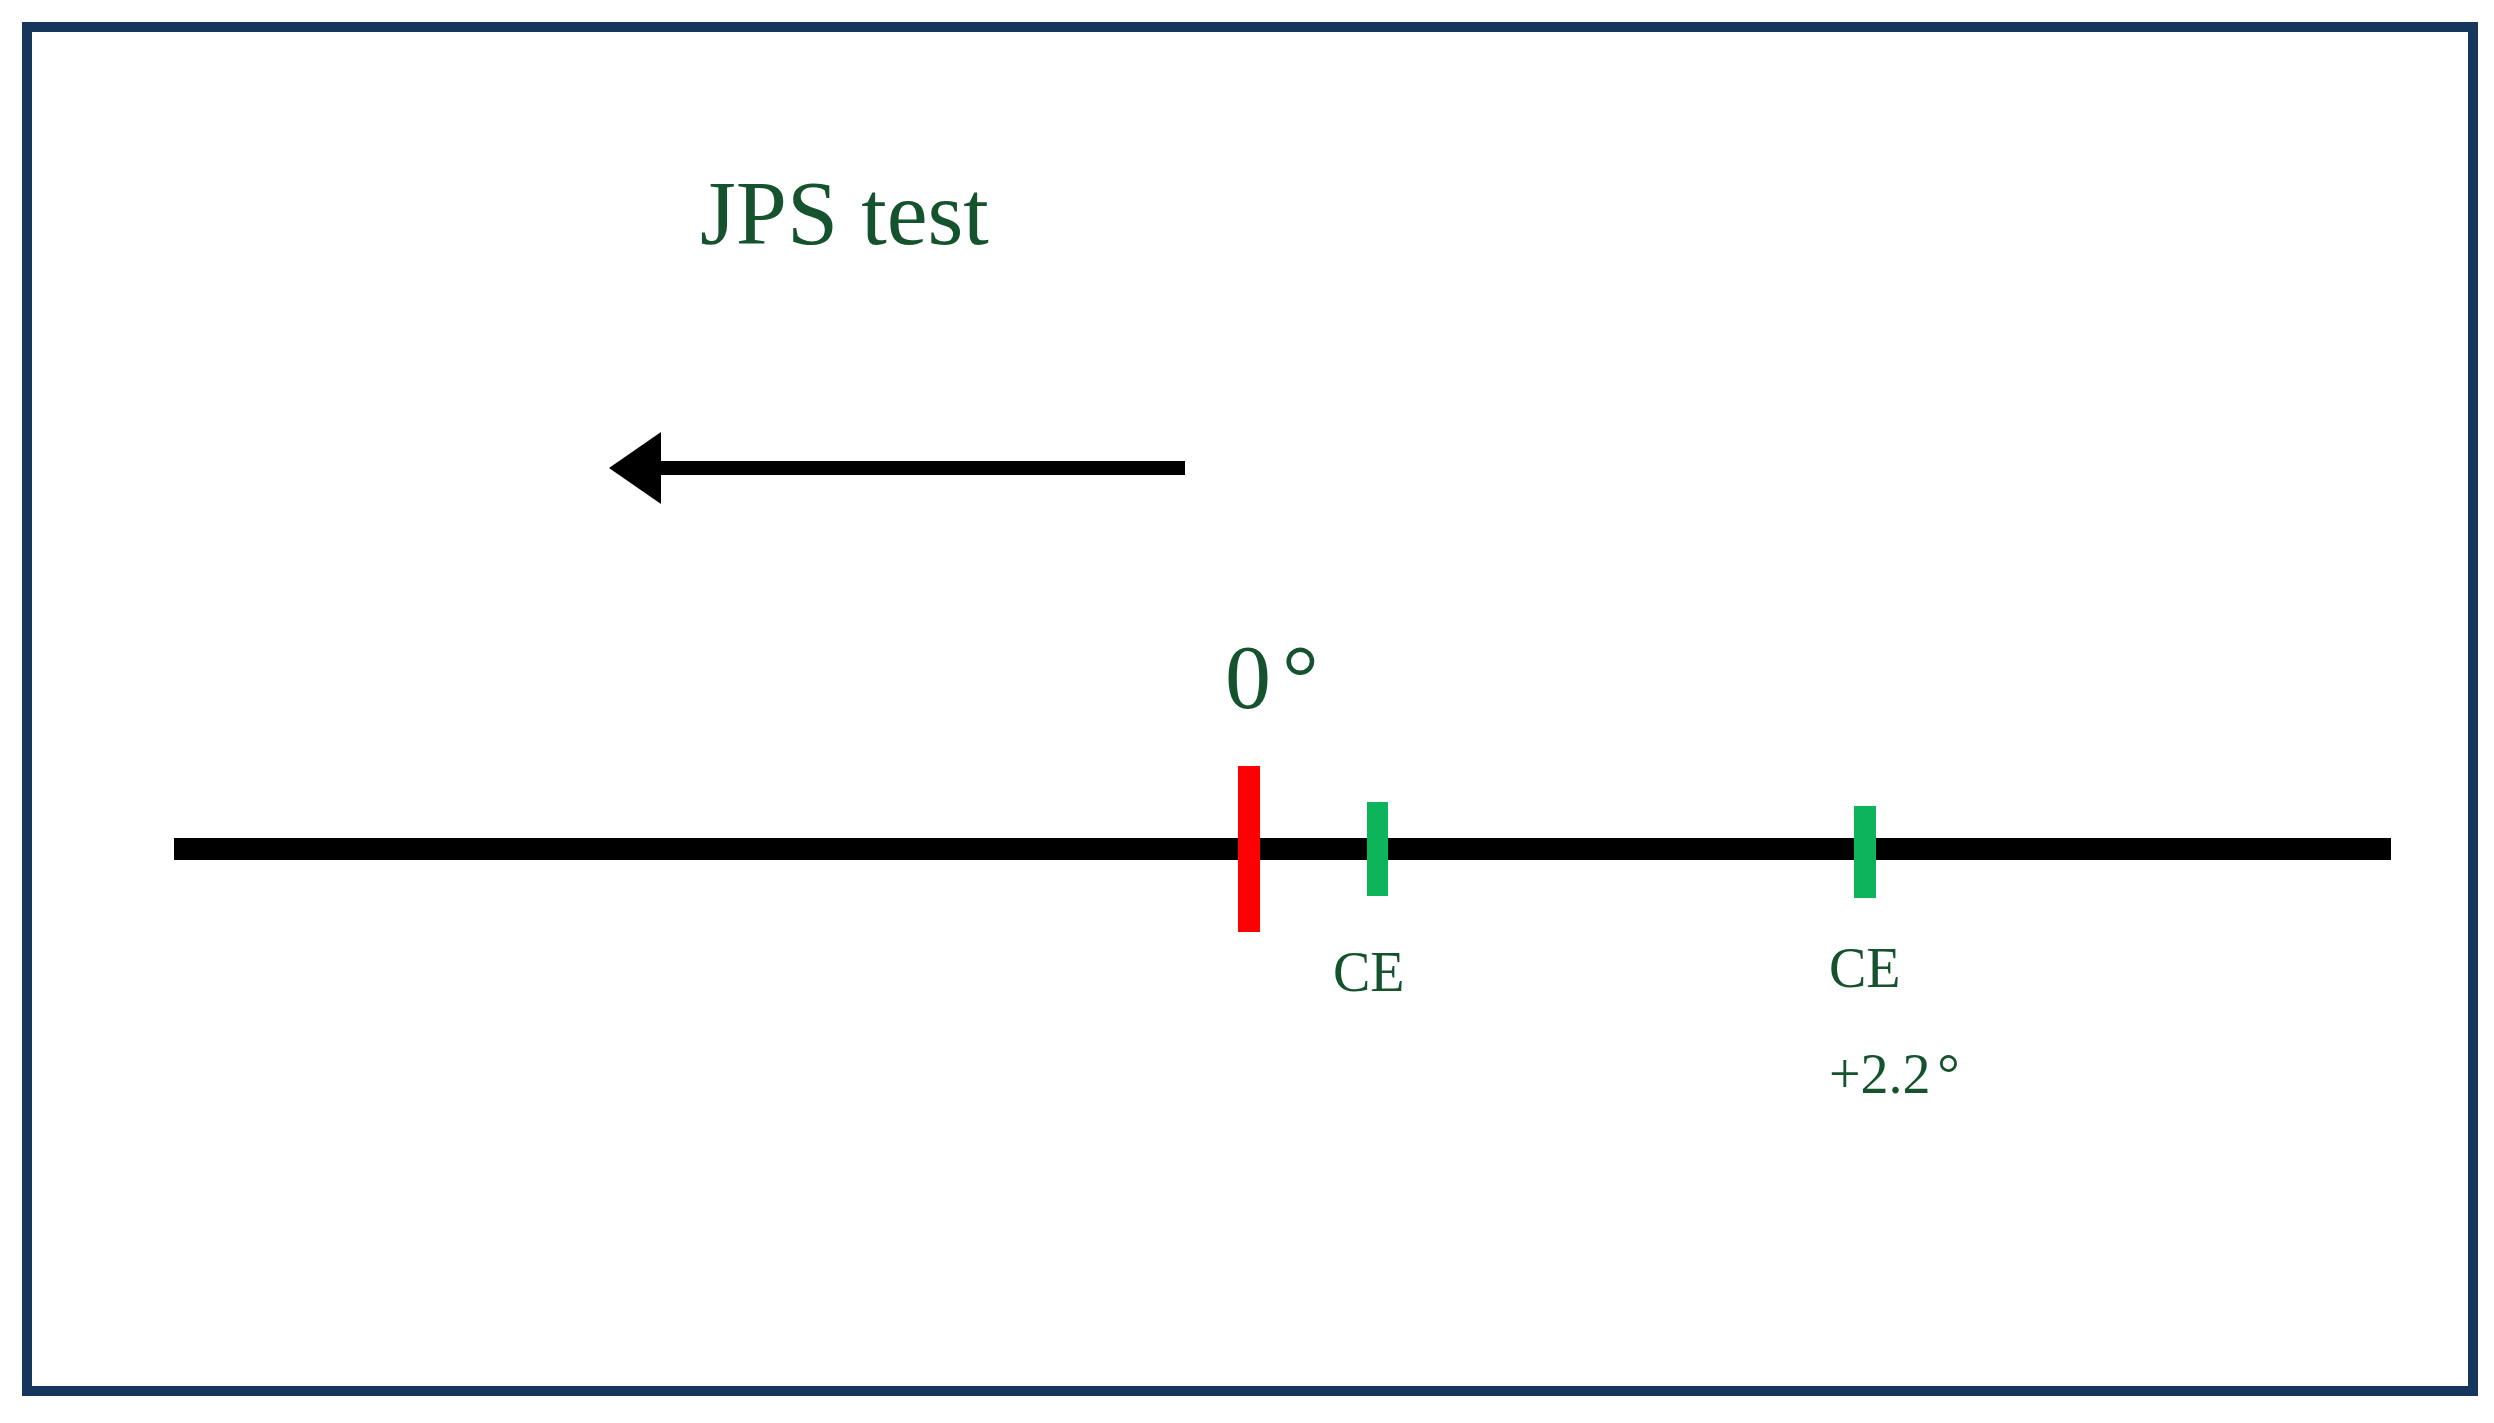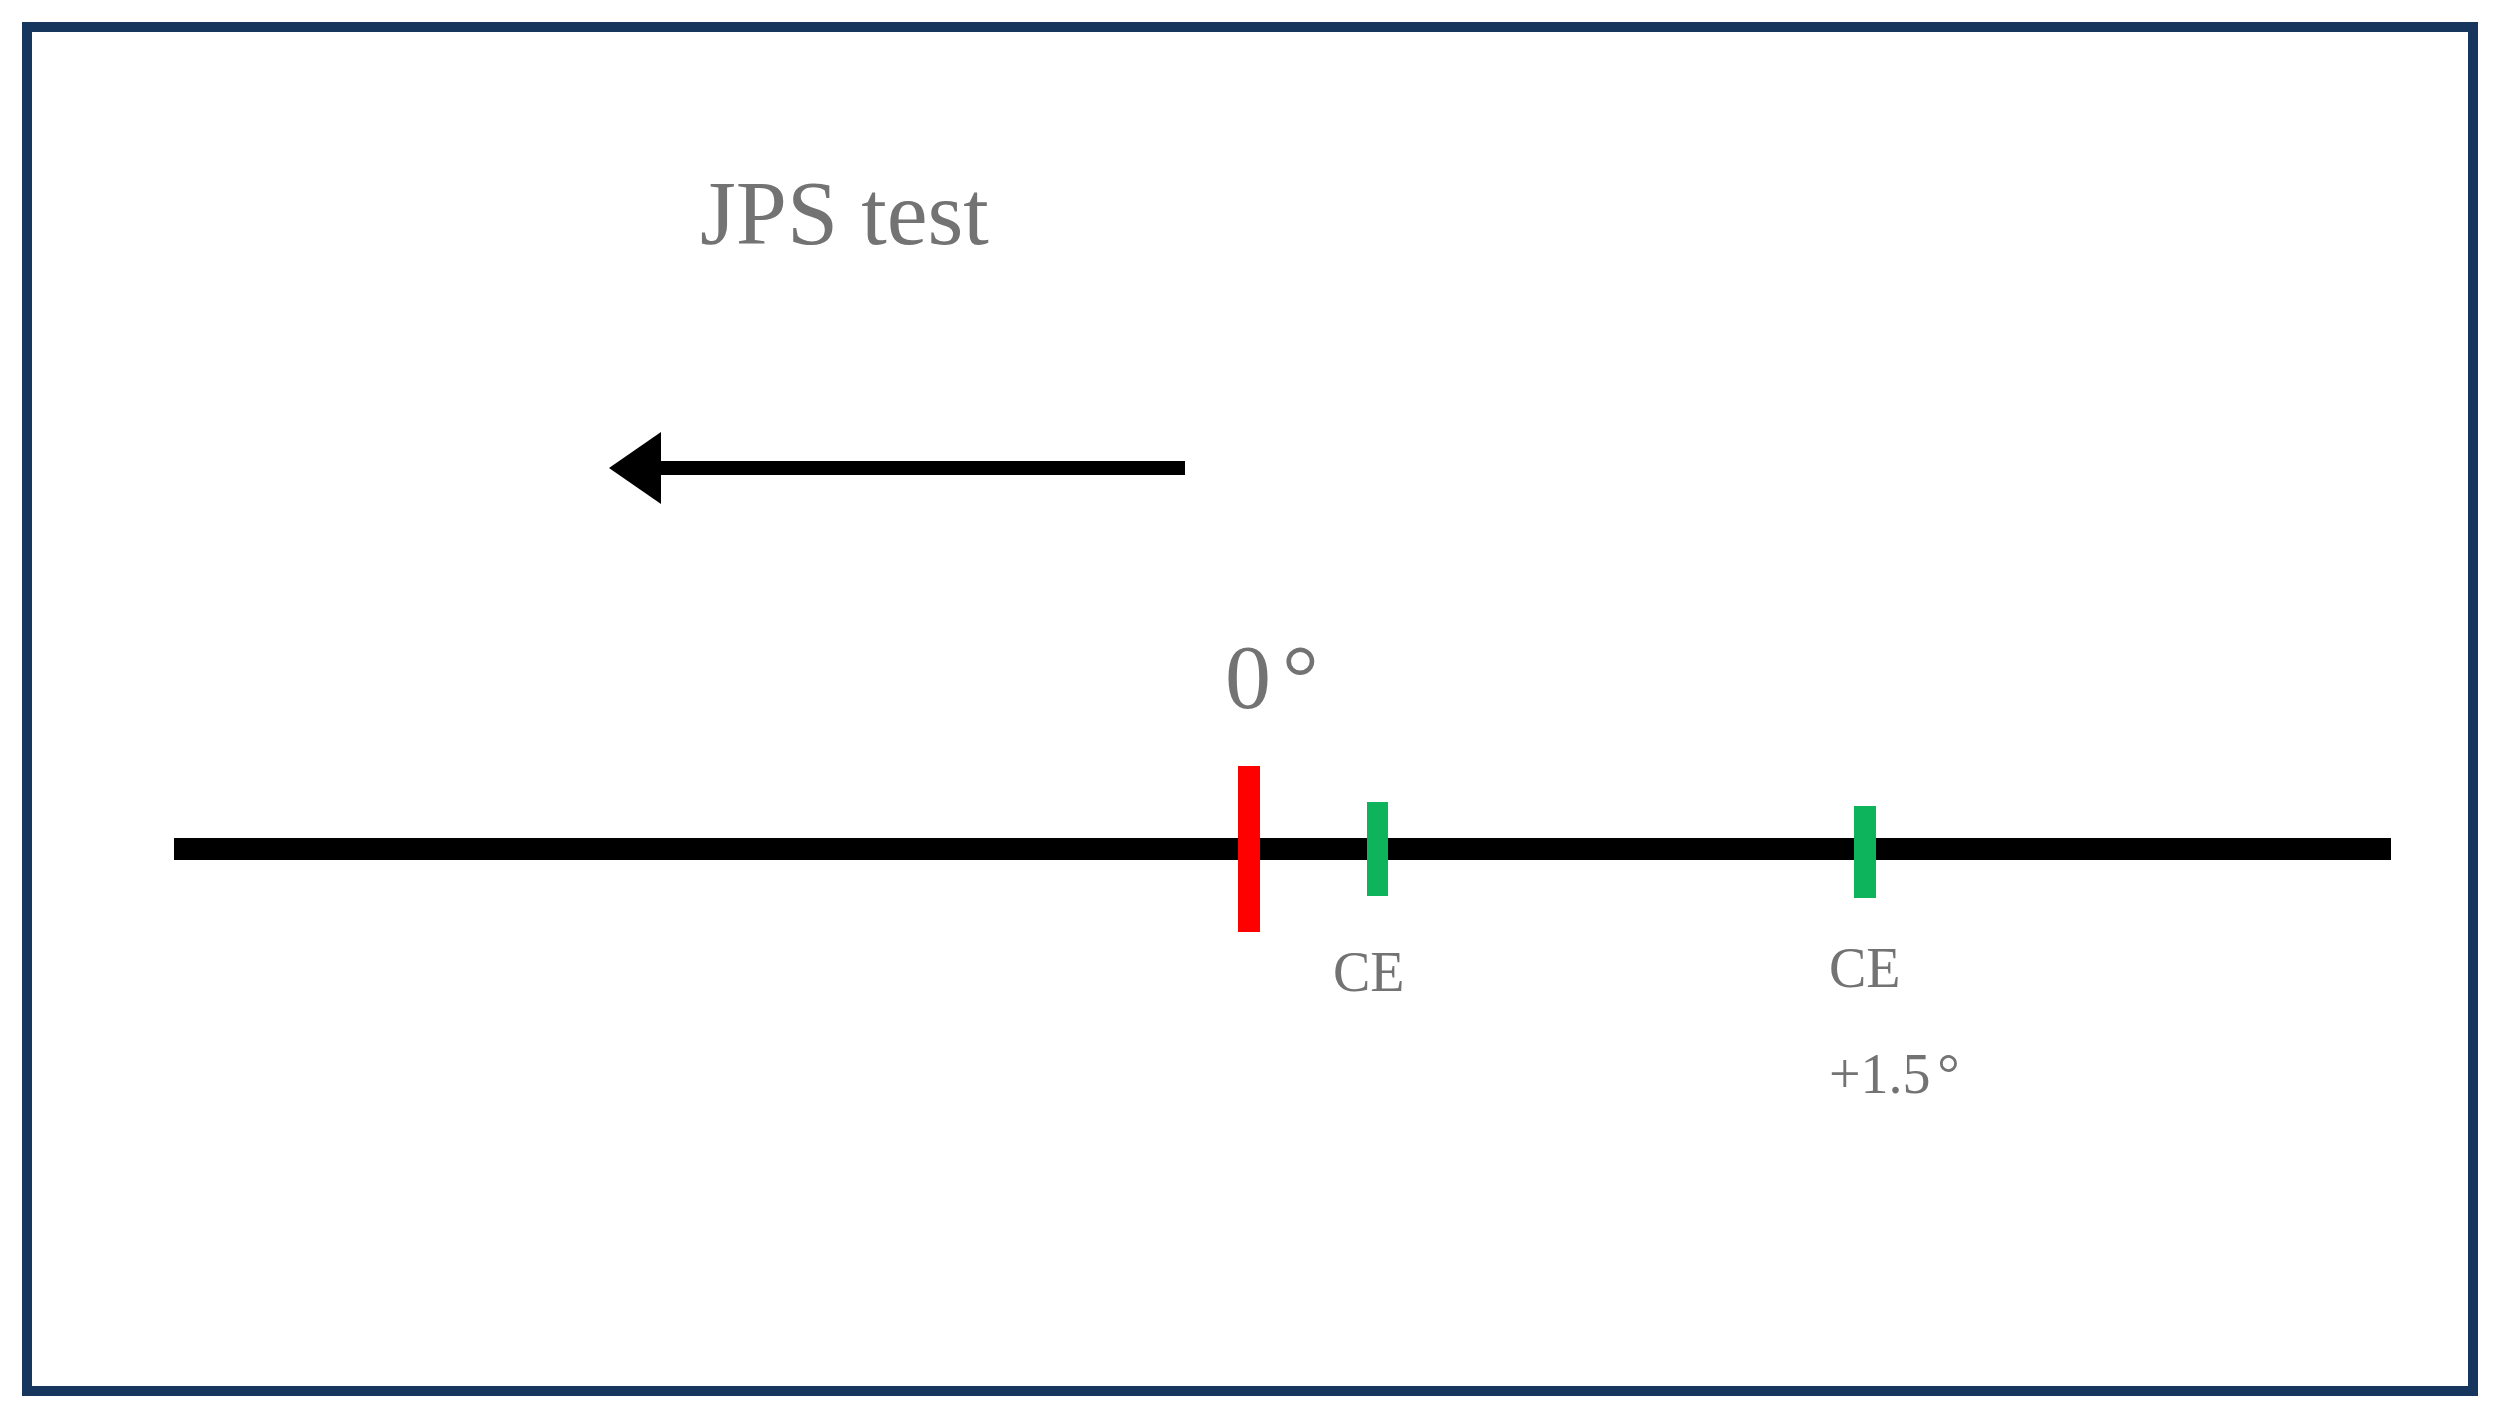--- a/index.html
+++ b/index.html
@@ -2,21 +2,21 @@
 <html style="--frame: #17365d; --ink: #000000; --zero_tick: #ff0000; --marker_tick: #0db45c;"><head>
 <meta charset="utf-8">
 <style>
   html, body { margin: 0; padding: 0; background: #ffffff; }
   .page {
     position: relative;
     width: 2494px;
     height: 1423px;
     background: #ffffff;
     font-family: "Liberation Serif", "DejaVu Serif", serif;
-    color: #737373;
+    color: #14532d;
     overflow: hidden;
   }
   .frame {
     position: absolute;
     left: 22px; top: 22px;
     width: 2456px; height: 1374px;
     box-sizing: border-box;
     border: 10px solid var(--frame, #17365d);
     background: #ffffff;
   }
@@ -100,15 +100,15 @@
   <div class="tick tick-zero"></div>
   <div class="tick tick-qualisys"></div>
   <div class="tick tick-vr"></div>
 
   <div class="marker-label qualisys">
     <div>CE</div>
   </div>
 
   <div class="marker-label vr">
     <div>CE</div>
-    <div><span>+1.5</span><span class="deg">°</span></div>
+    <div><span>+2.2</span><span class="deg">°</span></div>
   </div>
 </div>
 
 </body></html>

